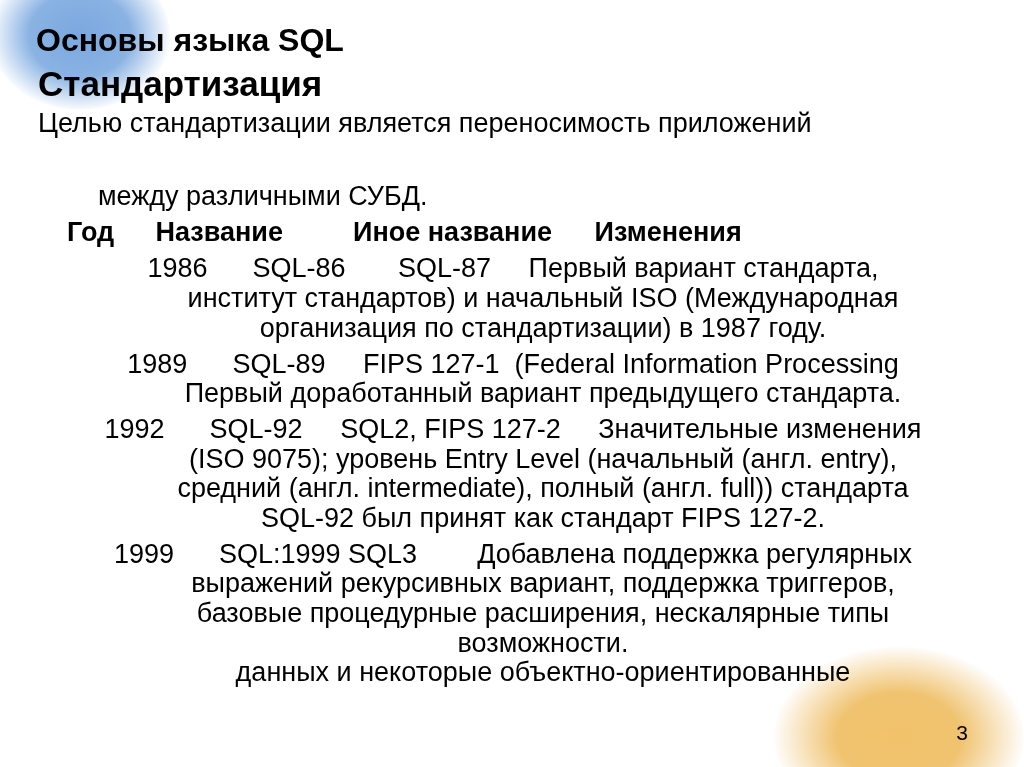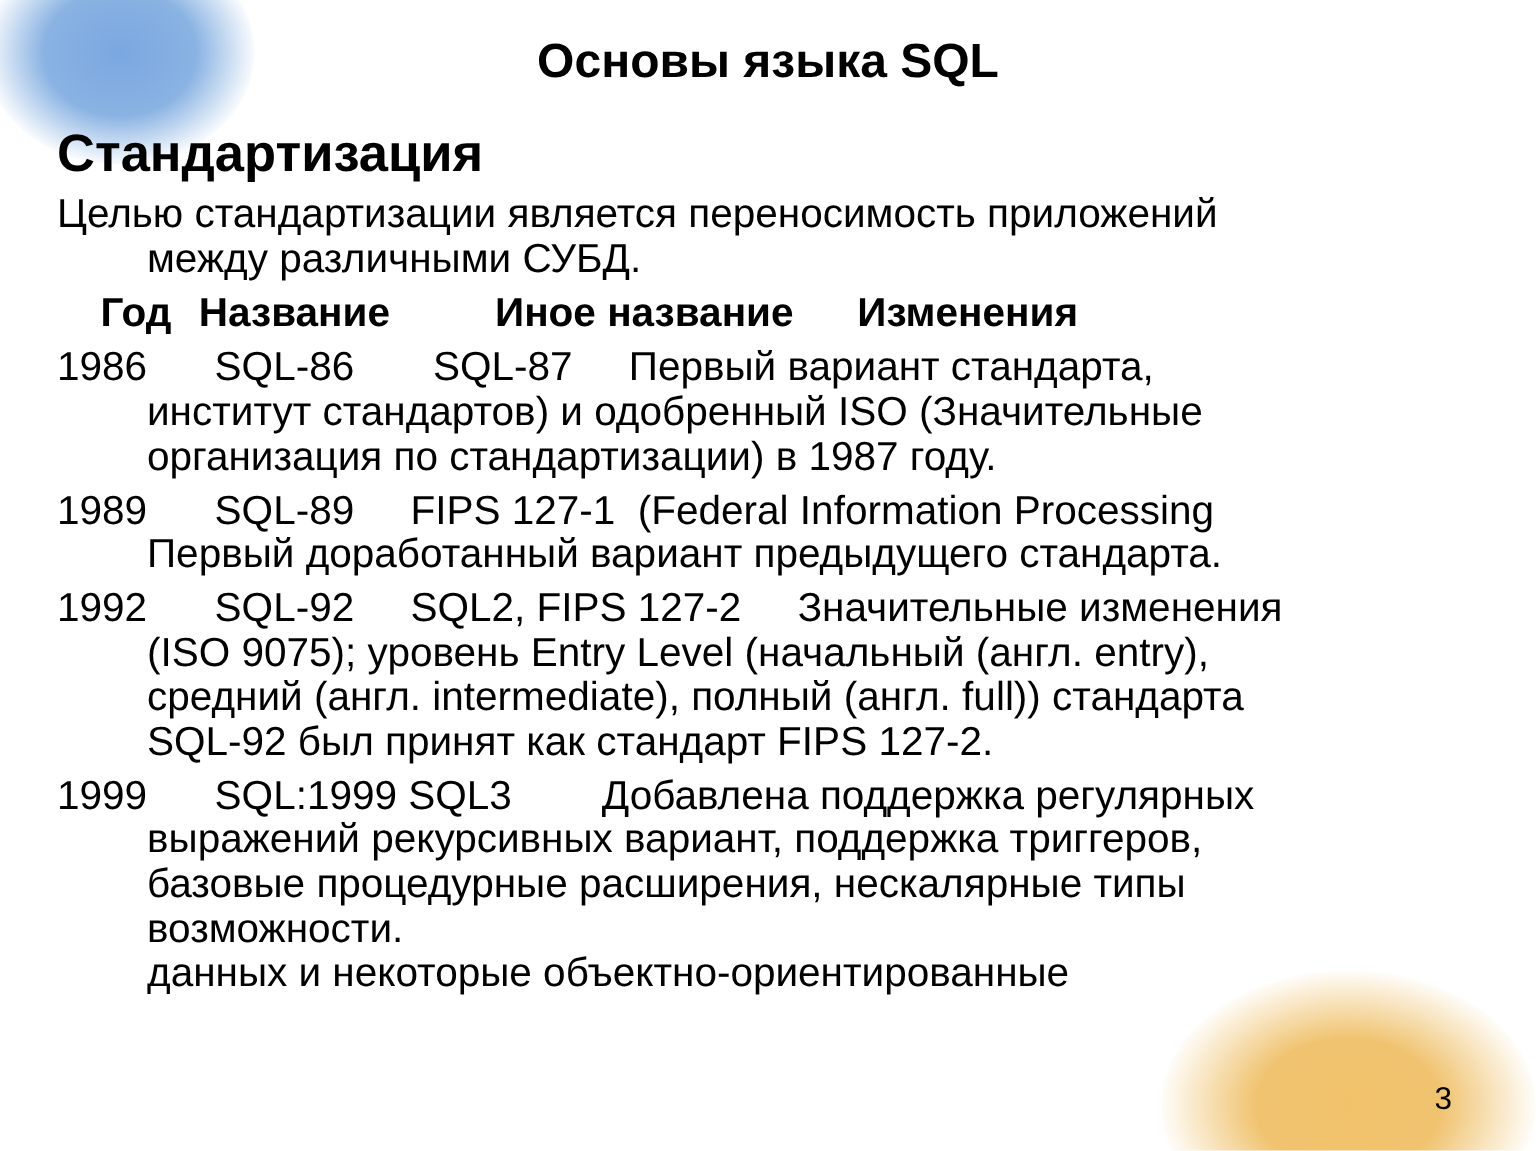--- a/index.html
+++ b/index.html
@@ -33,53 +33,55 @@
     border-radius: 50%;
     z-index: 0;
   }
   .slide {
     position: relative;
     z-index: 1;
     padding: 22px 36px 0 36px;
     box-sizing: border-box;
   }
   .title {
-    text-align: center;
+    text-align: left;
     font-size: 32px;
     font-weight: bold;
-    margin: 0 0 24px 0;
+    margin: 0 0 5px 0;
   }
   .subheading {
     font-size: 35px;
     font-weight: bold;
     margin: 0 0 4px 2px;
   }
   .intro {
     font-size: 27px;
     line-height: 1.12;
     margin: 0 0 6px 2px;
   }
   .intro .cont {
     display: block;
     padding-left: 60px;
+    margin-top: 43px;
   }
   .cols-header {
     font-size: 27px;
     font-weight: bold;
     margin: 0 0 6px 2px;
     white-space: nowrap;
   }
   .cols-header .c1 { display: inline-block; width: 58px; margin-left: 29px; }
-  .cols-header .c2 { display: inline-block; width: 190px; }
+  .cols-header .c2 { display: inline-block; width: 190px; margin-left: 23px; }
   .cols-header .c3 { display: inline-block; width: 234px; }
   .cols-header .c4 { display: inline-block; }
   .entry {
     font-size: 27px;
     line-height: 1.10;
     margin: 0 0 6px 2px;
+    text-align: center;
   }
   .entry .first-line { white-space: pre; }
   .entry .cont { display: block; padding-left: 60px; }
   .page-num {
     position: absolute;
     right: 56px;
     bottom: 22px;
     font-size: 21px;
   }
 </style>
@@ -101,21 +103,21 @@
 
   <div class="cols-header">
     <span class="c1">Год</span>
     <span class="c2">Название</span>
     <span class="c3">Иное название</span>
     <span class="c4">Изменения</span>
   </div>
 
   <div class="entry">
     <span class="first-line">1986      SQL-86       SQL-87     Первый вариант стандарта,</span>
-    <span class="cont">институт стандартов) и одобренный ISO  (Значительные</span>
+    <span class="cont">институт стандартов) и начальный ISO  (Международная</span>
     <span class="cont">организация по стандартизации) в 1987 году.</span>
   </div>
 
   <div class="entry">
     <span class="first-line">1989      SQL-89     FIPS 127-1  (Federal Information Processing</span>
     <span class="cont">Первый доработанный вариант предыдущего стандарта.</span>
   </div>
 
   <div class="entry">
     <span class="first-line">1992      SQL-92     SQL2, FIPS 127-2     Значительные изменения</span>

